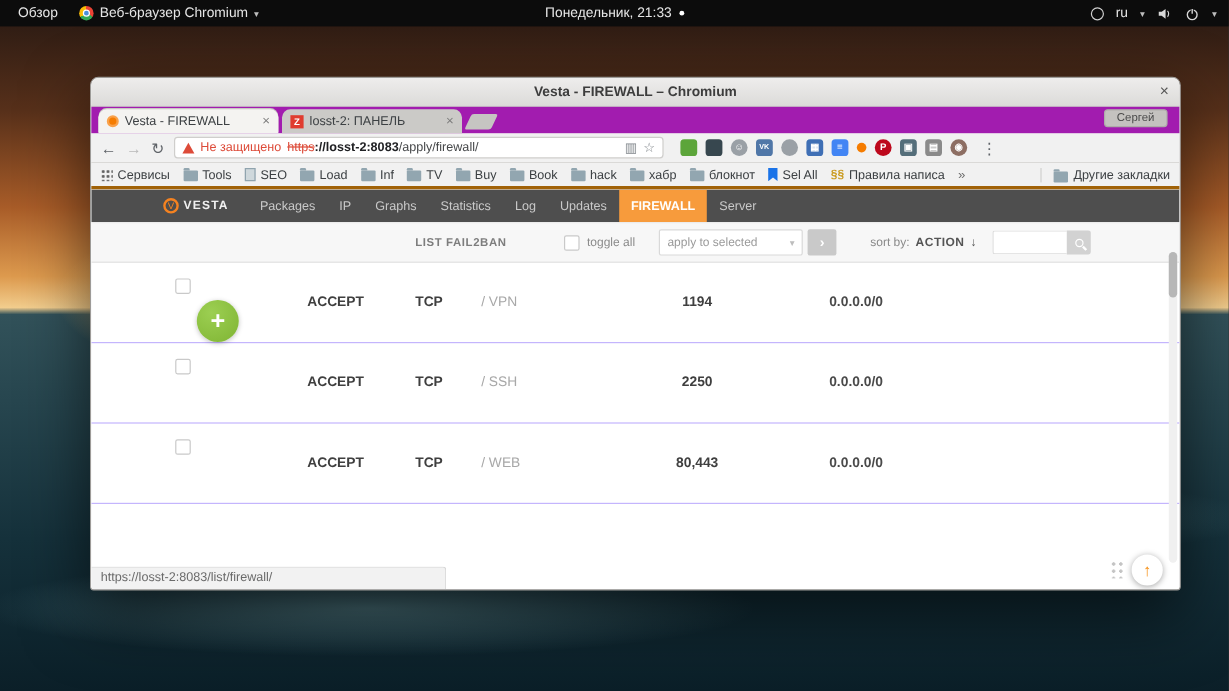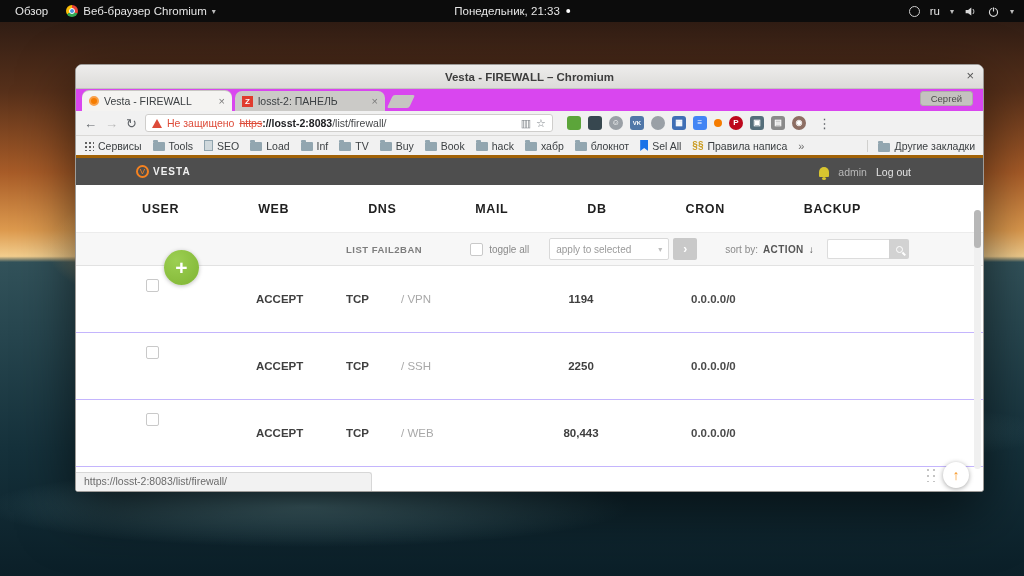--- a/index.html
+++ b/index.html
@@ -31,21 +31,21 @@
   
   .window{position:absolute;left:75px;top:64px;width:909px;height:428px;z-index:20;
     border-radius:7px 7px 3px 3px;box-shadow:0 20px 55px rgba(0,0,0,.6);
     background:#fff;display:flex;flex-direction:column;overflow:hidden;border:1px solid #9d9b98}
   .titlebar{height:24px;flex:0 0 24px;background:linear-gradient(#eeedec,#dcdbd9);
     border-bottom:1px solid #c3c1be;display:flex;align-items:center;justify-content:center;position:relative}
   .titlebar .title{font-size:11.5px;font-weight:700;color:#3d3d3d}
   .win-close{position:absolute;right:9px;top:3px;font-size:13px;color:#555;cursor:default}
 
   
-  .tabstrip{height:22px;flex:0 0 22px;background:#d946ef;display:flex;align-items:flex-end;padding:0 6px;position:relative}
+  .tabstrip{height:22px;flex:0 0 22px;background:#a21caf;display:flex;align-items:flex-end;padding:0 6px;position:relative}
   .tab{width:150px;height:20px;display:flex;align-items:center;gap:5px;padding:0 7px;font-size:10.5px;color:#3c4043;border-radius:7px 7px 0 0}
   .tab.active{background:#f4f3f1;box-shadow:0 -1px 0 #c8c6c3}
   .tab.inactive{background:#cbcac7;margin-left:3px}
   .tab .fav-vesta{width:10px;height:10px;border-radius:50%;background:#f57c00;flex:0 0 10px;border:2px solid #f9a14a}
   .tab .fav-z{width:11px;height:11px;background:#e03c2f;color:#fff;font-size:8px;font-weight:700;text-align:center;line-height:11px;flex:0 0 11px}
   .tab .tab-label{white-space:nowrap;overflow:hidden;text-overflow:ellipsis;flex:1}
   .tab .tab-close{color:#7b7b7b;font-size:11px}
   .newtab-btn{width:22px;height:13px;background:#c6c5c2;margin-left:5px;margin-bottom:3px;transform:skewX(-25deg);border-radius:2px}
   .profile-badge{position:absolute;right:10px;top:2px;background:#c4c2bf;border-radius:3px;
     font-size:9.5px;color:#4a4a4a;padding:1px 10px;border:1px solid #aeaca9}
@@ -208,21 +208,21 @@
     <div class="profile-badge">Сергей</div>
   </div>
 
   <div class="navbar">
     <span class="navbtn">←</span>
     <span class="navbtn disabled">→</span>
     <span class="navbtn">↻</span>
     <div class="omnibox">
       <span class="warn-tri"></span>
       <span class="warn-text">Не защищено</span>
-      <span class="url"><span class="scheme">https</span><span class="host">://losst-2:8083</span><span class="path">/list/firewall/</span></span>
+      <span class="url"><span class="scheme">https</span><span class="host">://losst-2:8083</span><span class="path">/apply/firewall/</span></span>
       <span class="omni-right">
         <span>▥</span>
         <span>☆</span>
       </span>
     </div>
     <div class="ext-row">
       <span class="ext e1"></span>
       <span class="ext e2"></span>
       <span class="ext e3 round">☺</span>
       <span class="ext e4">VK</span>
@@ -298,36 +298,32 @@
       </span>
   </div>
 
   <div class="page">
 
     <div class="vesta-bar">
       <div class="vlogo">
         <span class="vlogo-circle">V</span>
         <span class="vlogo-text">VESTA</span>
       </div>
-      <div class="vesta-right">
-        <span class="bell"></span>
-        <span class="vesta-admin">admin</span>
-        <span class="vesta-logout">Log out</span>
+      <div class="vmenu">
+        <span class="vmenu-item">Packages</span>
+        <span class="vmenu-item">IP</span>
+        <span class="vmenu-item">Graphs</span>
+        <span class="vmenu-item">Statistics</span>
+        <span class="vmenu-item">Log</span>
+        <span class="vmenu-item">Updates</span>
+        <span class="vmenu-item active">FIREWALL</span>
+        <span class="vmenu-item">Server</span>
       </div>
     </div>
 
-    <div class="big-tabs">
-      <span>USER</span>
-      <span>WEB</span>
-      <span>DNS</span>
-      <span>MAIL</span>
-      <span>DB</span>
-      <span>CRON</span>
-      <span>BACKUP</span>
-    </div>
 
     <div class="vtoolbar">
       <span class="list-link">LIST FAIL2BAN</span>
       <span class="toggle-wrap">
         <span class="cb"></span>
         <span>toggle all</span>
       </span>
       <span class="apply-select">
         <span>apply to selected</span>
         <span class="chev">▾</span>

